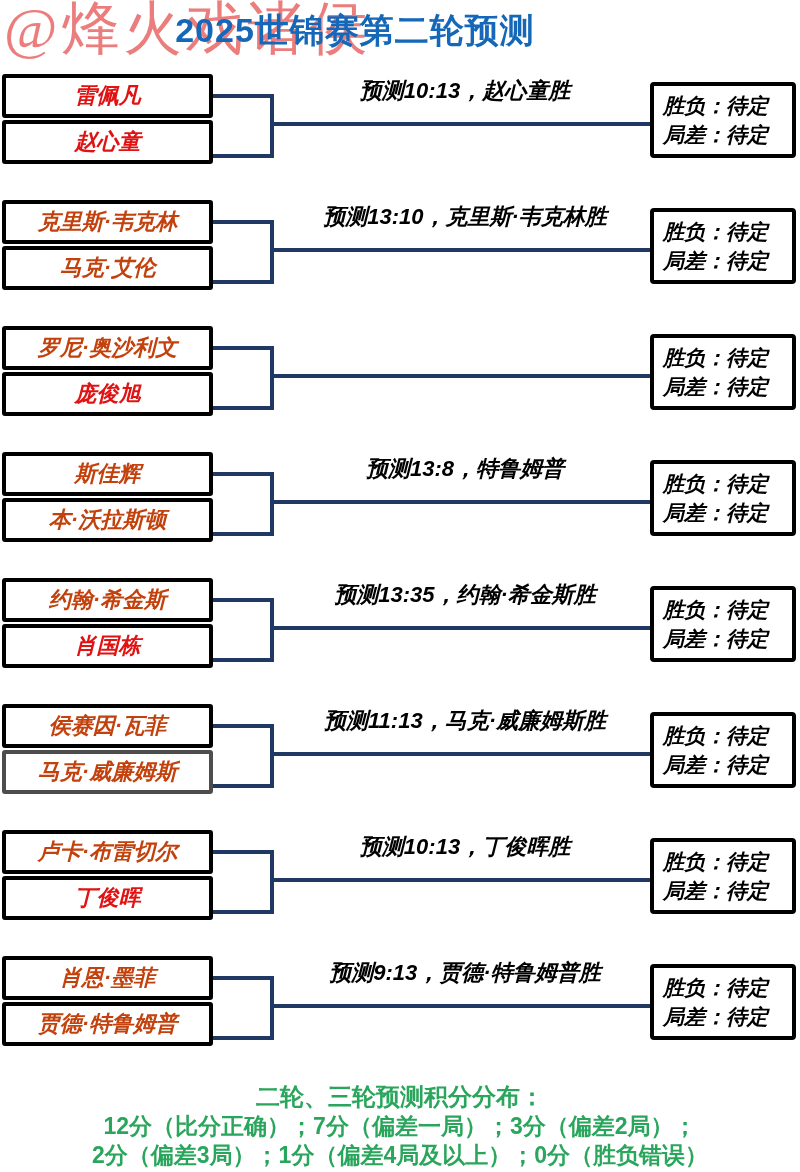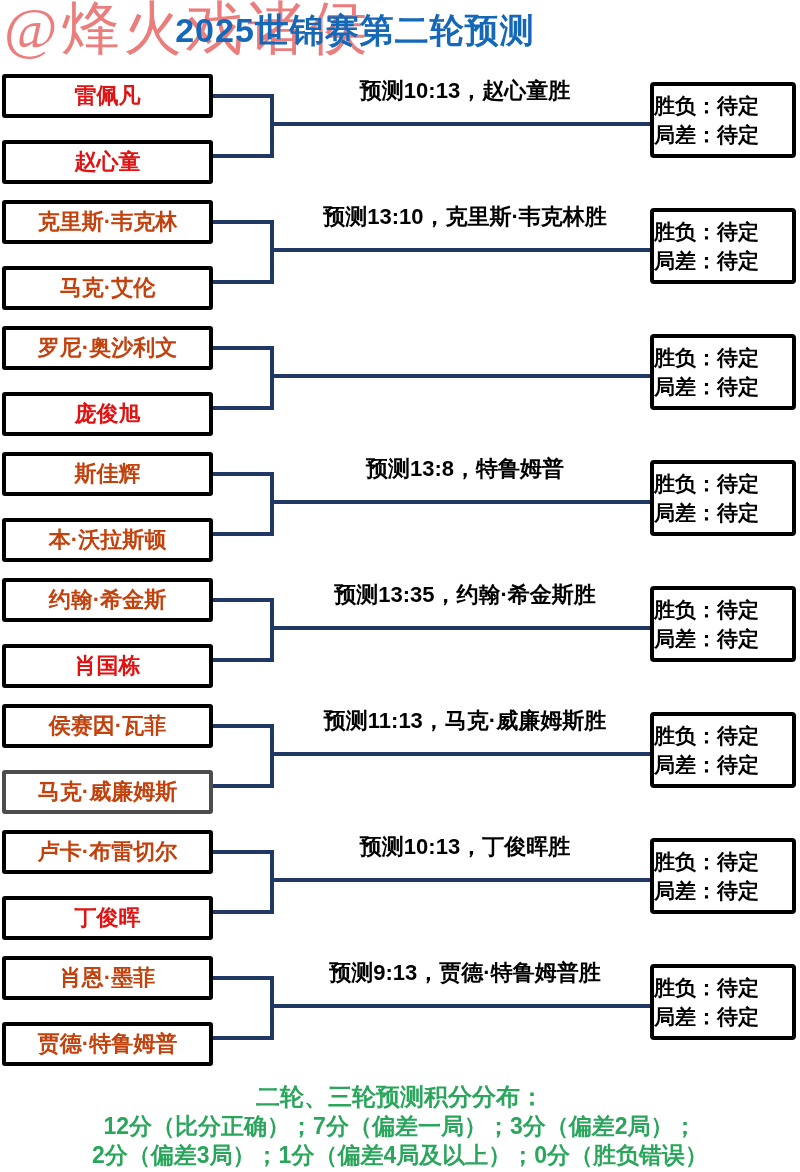--- a/index.html
+++ b/index.html
@@ -39,39 +39,40 @@
   .bracket {
     position: absolute;
     top: 72px;
     left: 0;
     width: 800px;
   }
   .match {
     position: relative;
     width: 704px;
     height: 126px;
+    font-style: italic;
   }
   .pbox {
     position: absolute;
     left: 2px;
     width: 211px;
     height: 44px;
     border: 4px solid var(--box-black, #000000);
     border-radius: 3px;
     background: #ffffff;
     display: flex;
     align-items: center;
     justify-content: center;
     font-size: 22px;
     font-weight: bold;
     color: #c2410c;
     white-space: nowrap;
   }
   .pbox.p1 { top: 2px; }
-  .pbox.p2 { top: 68px; }
+  .pbox.p2 { top: 48px; }
   .pbox.red { color: var(--player-red, #e01212); }
   .pbox.gray { border-color: var(--border-gray, #4d4d4d); }
   .stub, .vline, .hline {
     position: absolute;
     background: var(--line-navy, #1f3864);
   }
   .stub { left: 213px; width: 61px; height: 4px; }
   .stub1 { top: 22px; }
   .stub2 { top: 82px; }
   .vline { left: 270px; top: 22px; width: 4px; height: 64px; }
@@ -92,20 +93,21 @@
     left: 650px;
     top: 10px;
     width: 146px;
     height: 76px;
     border: 4px solid var(--box-black, #000000);
     border-radius: 4px;
     background: #ffffff;
     display: flex;
     flex-direction: column;
     justify-content: center;
+    padding-left: 9px;
     font-size: 21px;
     font-weight: bold;
     color: #000000;
     line-height: 29px;
     white-space: nowrap;
   }
   .footer {
     position: absolute;
     top: 1082px;
     left: 0;

